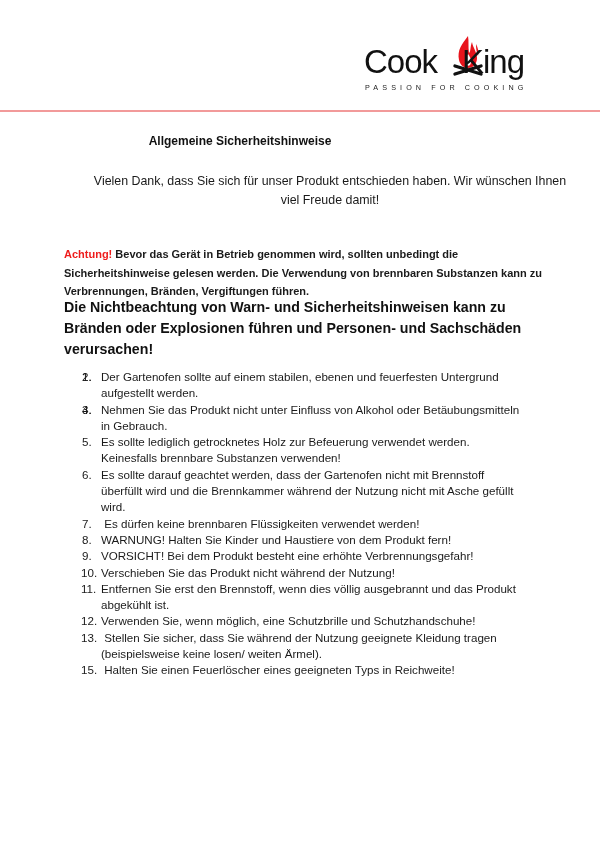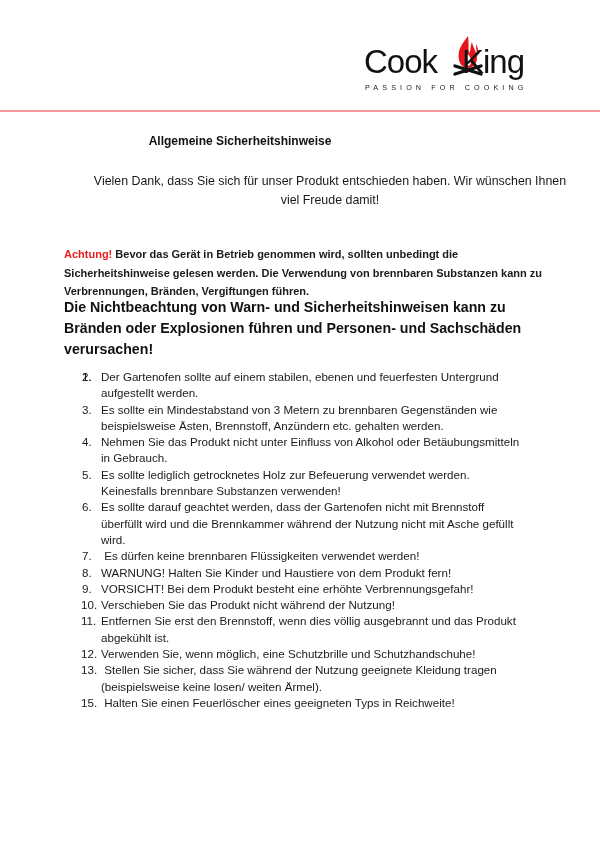--- a/index.html
+++ b/index.html
@@ -161,21 +161,20 @@
 <ol class="list">
   <li>
     <span class="num">1.</span>
   </li>
   <li>
     <span class="num">2.</span>
     <span class="txt">Der Gartenofen sollte auf einem stabilen, ebenen und feuerfesten Untergrund aufgestellt werden.</span>
   </li>
   <li>
     <span class="num">3.</span>
-    <span class="txt">Es sollte ein Mindestabstand von 3 Metern zu brennbaren Gegenständen wie beispielsweise Ästen, Brennstoff, Anzündern etc. gehalten werden.</span>
   </li>
   <li>
     <span class="num">4.</span>
     <span class="txt">Nehmen Sie das Produkt nicht unter Einfluss von Alkohol oder Betäubungsmitteln in Gebrauch.</span>
   </li>
   <li>
     <span class="num">5.</span>
     <span class="txt">Es sollte lediglich getrocknetes Holz zur Befeuerung verwendet werden. Keinesfalls brennbare Substanzen verwenden!</span>
   </li>
   <li>

